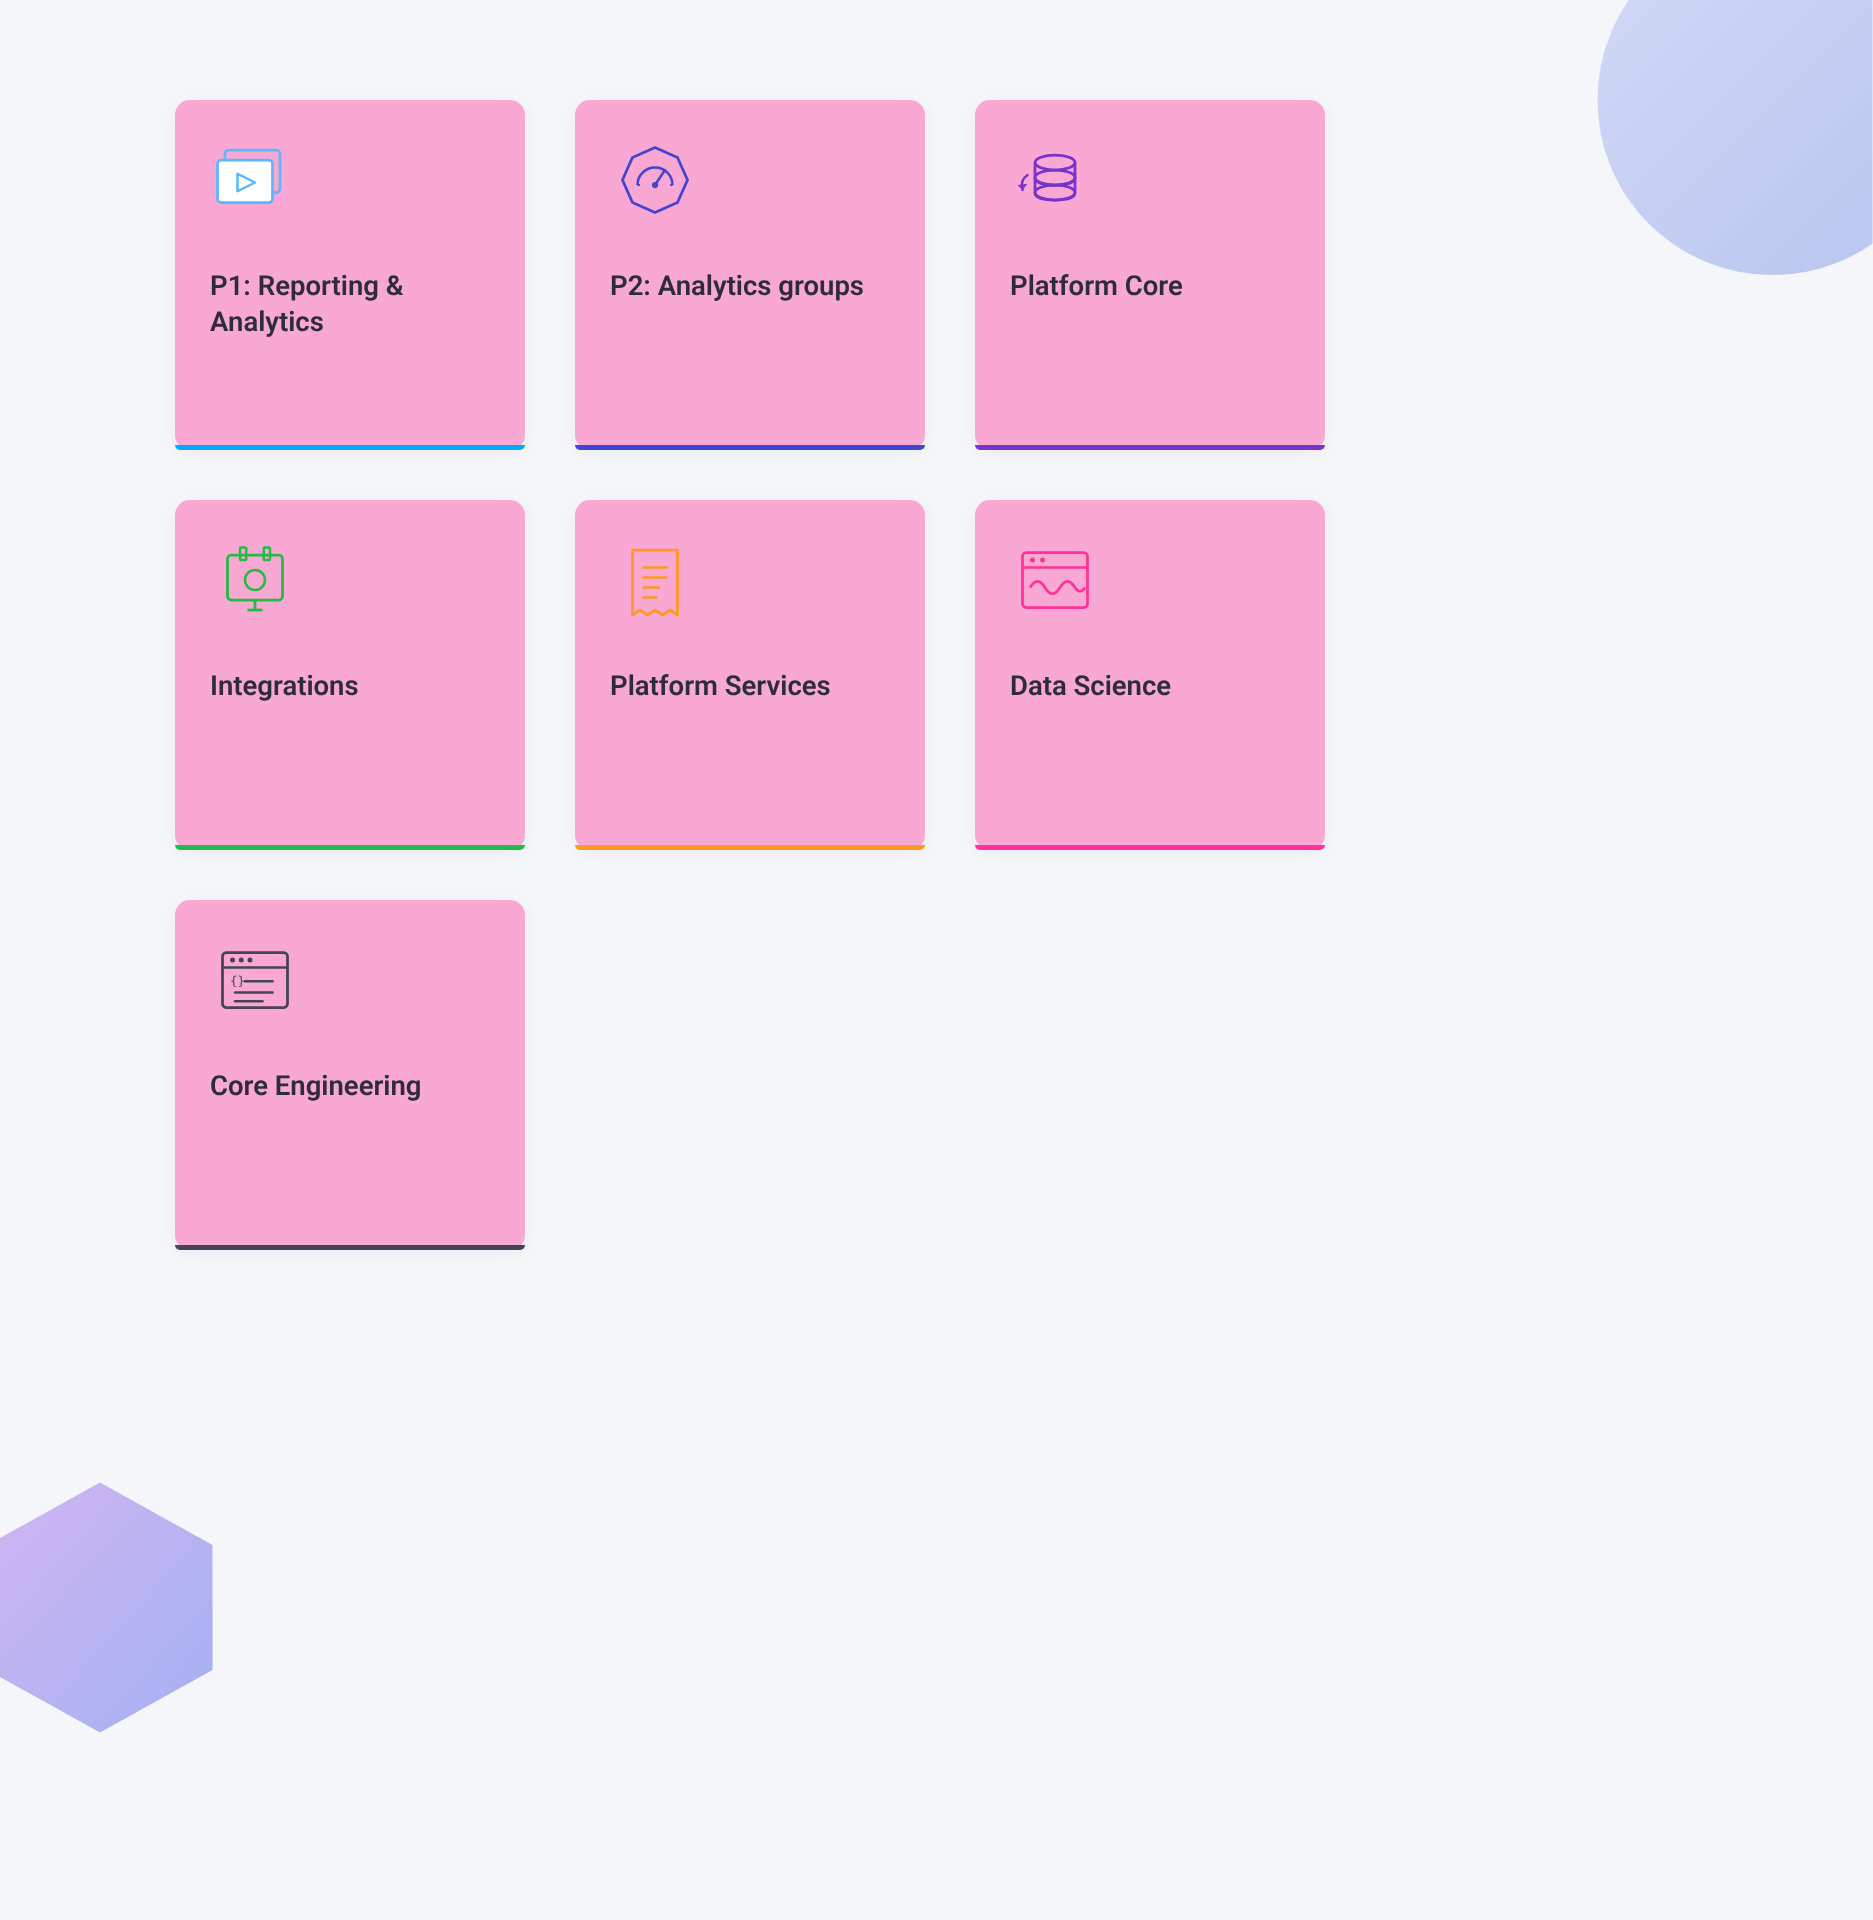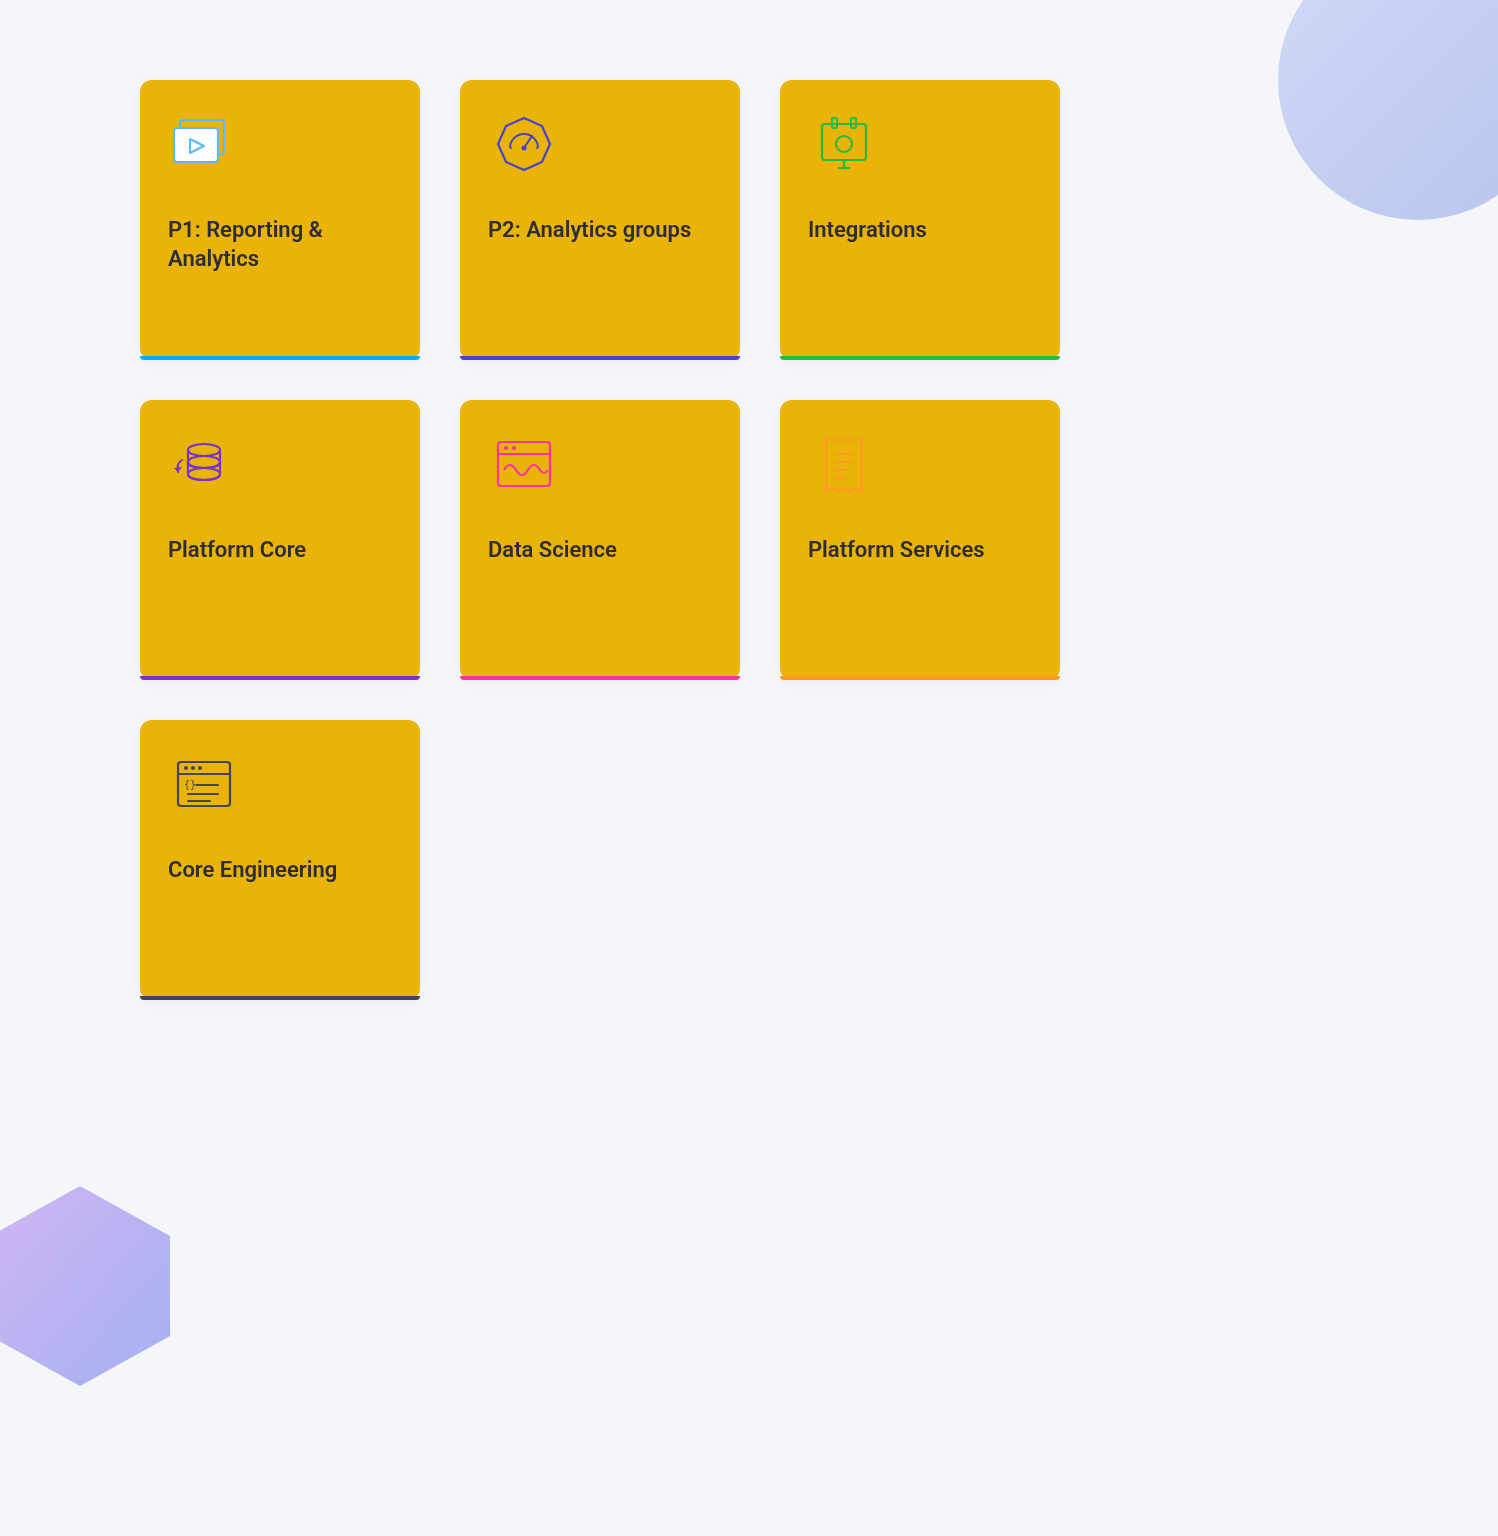--- a/index.html
+++ b/index.html
@@ -35,21 +35,21 @@
       position: relative;
       z-index: 1;
       display: grid;
       grid-template-columns: repeat(3, 280px);
       grid-template-rows: repeat(3, 280px);
       gap: 40px;
       padding: 80px 0 0 140px;
     }
 
     .card {
-      background: #eab308;
+      background: #f9a8d4;
       border-radius: 12px;
       padding: 32px 28px 0 28px;
       display: flex;
       flex-direction: column;
       align-items: flex-start;
       position: relative;
       box-shadow: 0 2px 12px rgba(0,0,0,0.05);
       cursor: pointer;
       transition: box-shadow 0.2s;
     }
@@ -133,92 +133,92 @@
         <circle cx="36" cy="36" r="2.5" fill="#4444cc"></circle>
 
         <line x1="22" y1="36" x2="24" y2="36" stroke="#4444cc" stroke-width="1.5"></line>
         <line x1="50" y1="36" x2="48" y2="36" stroke="#4444cc" stroke-width="1.5"></line>
       </svg>
     </div>
     <div class="card-label">P2: Analytics groups</div>
     <div class="card-bottom-bar"></div>
   </div>
 
-  <div class="card card-3">
-    <div class="card-icon">
-      <svg width="72" height="72" viewBox="0 0 72 72" fill="none">
-
-        <rect x="14" y="12" width="44" height="36" rx="3" stroke="#22bb44" stroke-width="2.2" fill="none"></rect>
-
-        <rect x="24" y="6" width="5" height="10" rx="1" stroke="#22bb44" stroke-width="2" fill="none"></rect>
-
-        <rect x="43" y="6" width="5" height="10" rx="1" stroke="#22bb44" stroke-width="2" fill="none"></rect>
-
-        <circle cx="36" cy="32" r="8" stroke="#22bb44" stroke-width="2" fill="none"></circle>
-
-        <line x1="36" y1="48" x2="36" y2="56" stroke="#22bb44" stroke-width="2.2"></line>
-        <line x1="30" y1="56" x2="42" y2="56" stroke="#22bb44" stroke-width="2.2"></line>
-      </svg>
-    </div>
-    <div class="card-label">Integrations</div>
-    <div class="card-bottom-bar"></div>
-  </div>
-
   <div class="card card-4">
     <div class="card-icon">
       <svg width="72" height="72" viewBox="0 0 72 72" fill="none">
 
         <ellipse cx="36" cy="18" rx="16" ry="6" stroke="#7733cc" stroke-width="2.2" fill="none"></ellipse>
         <path d="M20 18 L20 30 Q20 36 36 36 Q52 36 52 30 L52 18" stroke="#7733cc" stroke-width="2.2" fill="none"></path>
         <ellipse cx="36" cy="30" rx="16" ry="6" stroke="#7733cc" stroke-width="2.2" fill="none"></ellipse>
         <path d="M20 30 L20 42 Q20 48 36 48 Q52 48 52 42 L52 30" stroke="#7733cc" stroke-width="2.2" fill="none"></path>
         <ellipse cx="36" cy="42" rx="16" ry="6" stroke="#7733cc" stroke-width="2.2" fill="none"></ellipse>
 
         <path d="M10 40 Q8 32 14 28" stroke="#7733cc" stroke-width="2" stroke-linecap="round" fill="none"></path>
         <polygon points="10,40 6,36 14,35" fill="#7733cc"></polygon>
       </svg>
     </div>
     <div class="card-label">Platform Core</div>
     <div class="card-bottom-bar"></div>
   </div>
 
-  <div class="card card-6">
-    <div class="card-icon">
-      <svg width="72" height="72" viewBox="0 0 72 72" fill="none">
-
-        <rect x="10" y="10" width="52" height="44" rx="3" stroke="#ff3399" stroke-width="2.2" fill="none"></rect>
-
-        <line x1="10" y1="22" x2="62" y2="22" stroke="#ff3399" stroke-width="2"></line>
-
-        <circle cx="18" cy="16" r="2" fill="#ff3399"></circle>
-        <circle cx="26" cy="16" r="2" fill="#ff3399"></circle>
-
-        <path d="M16 38 Q22 28 28 38 Q34 48 40 38 Q46 28 52 38 Q56 44 60 38" stroke="#ff3399" stroke-width="2.2" fill="none"></path>
-      </svg>
-    </div>
-    <div class="card-label">Data Science</div>
+  <div class="card card-3">
+    <div class="card-icon">
+      <svg width="72" height="72" viewBox="0 0 72 72" fill="none">
+
+        <rect x="14" y="12" width="44" height="36" rx="3" stroke="#22bb44" stroke-width="2.2" fill="none"></rect>
+
+        <rect x="24" y="6" width="5" height="10" rx="1" stroke="#22bb44" stroke-width="2" fill="none"></rect>
+
+        <rect x="43" y="6" width="5" height="10" rx="1" stroke="#22bb44" stroke-width="2" fill="none"></rect>
+
+        <circle cx="36" cy="32" r="8" stroke="#22bb44" stroke-width="2" fill="none"></circle>
+
+        <line x1="36" y1="48" x2="36" y2="56" stroke="#22bb44" stroke-width="2.2"></line>
+        <line x1="30" y1="56" x2="42" y2="56" stroke="#22bb44" stroke-width="2.2"></line>
+      </svg>
+    </div>
+    <div class="card-label">Integrations</div>
     <div class="card-bottom-bar"></div>
   </div>
 
   <div class="card card-5">
     <div class="card-icon">
       <svg width="72" height="72" viewBox="0 0 72 72" fill="none">
 
         <path d="M18 8 L18 60 L24 56 L30 60 L36 56 L42 60 L48 56 L54 60 L54 8 Z" stroke="#ff9922" stroke-width="2.2" fill="none" stroke-linejoin="round"></path>
 
         <line x1="26" y1="22" x2="46" y2="22" stroke="#ff9922" stroke-width="2"></line>
         <line x1="26" y1="30" x2="46" y2="30" stroke="#ff9922" stroke-width="2"></line>
         <line x1="26" y1="38" x2="40" y2="38" stroke="#ff9922" stroke-width="2"></line>
         <line x1="26" y1="46" x2="38" y2="46" stroke="#ff9922" stroke-width="2"></line>
       </svg>
     </div>
     <div class="card-label">Platform Services</div>
     <div class="card-bottom-bar"></div>
   </div>
 
+  <div class="card card-6">
+    <div class="card-icon">
+      <svg width="72" height="72" viewBox="0 0 72 72" fill="none">
+
+        <rect x="10" y="10" width="52" height="44" rx="3" stroke="#ff3399" stroke-width="2.2" fill="none"></rect>
+
+        <line x1="10" y1="22" x2="62" y2="22" stroke="#ff3399" stroke-width="2"></line>
+
+        <circle cx="18" cy="16" r="2" fill="#ff3399"></circle>
+        <circle cx="26" cy="16" r="2" fill="#ff3399"></circle>
+
+        <path d="M16 38 Q22 28 28 38 Q34 48 40 38 Q46 28 52 38 Q56 44 60 38" stroke="#ff3399" stroke-width="2.2" fill="none"></path>
+      </svg>
+    </div>
+    <div class="card-label">Data Science</div>
+    <div class="card-bottom-bar"></div>
+  </div>
+
   <div class="card card-7">
     <div class="card-icon">
       <svg width="72" height="72" viewBox="0 0 72 72" fill="none">
 
         <rect x="10" y="10" width="52" height="44" rx="3" stroke="#444455" stroke-width="2.2" fill="none"></rect>
 
         <line x1="10" y1="22" x2="62" y2="22" stroke="#444455" stroke-width="2"></line>
 
         <circle cx="18" cy="16" r="2" fill="#444455"></circle>
         <circle cx="25" cy="16" r="2" fill="#444455"></circle>

